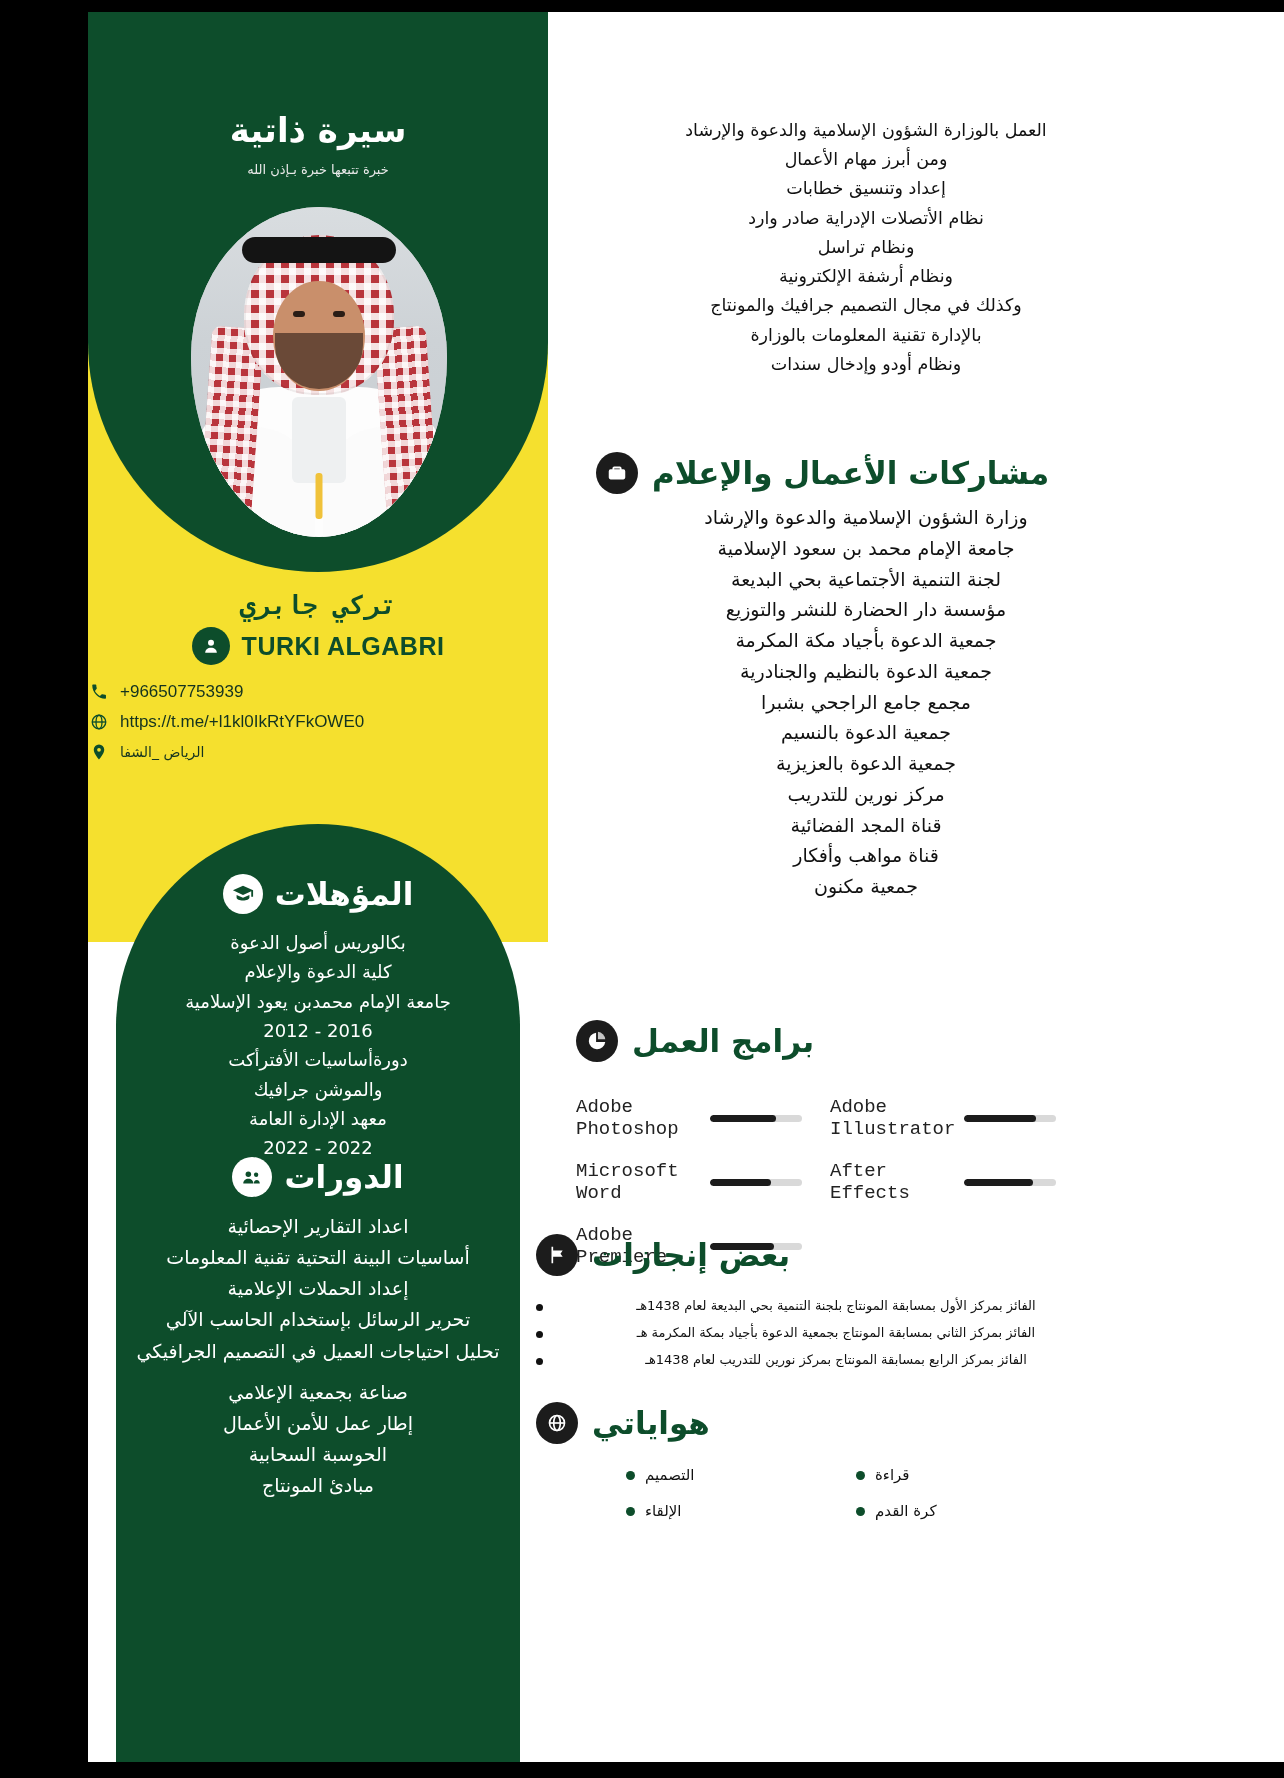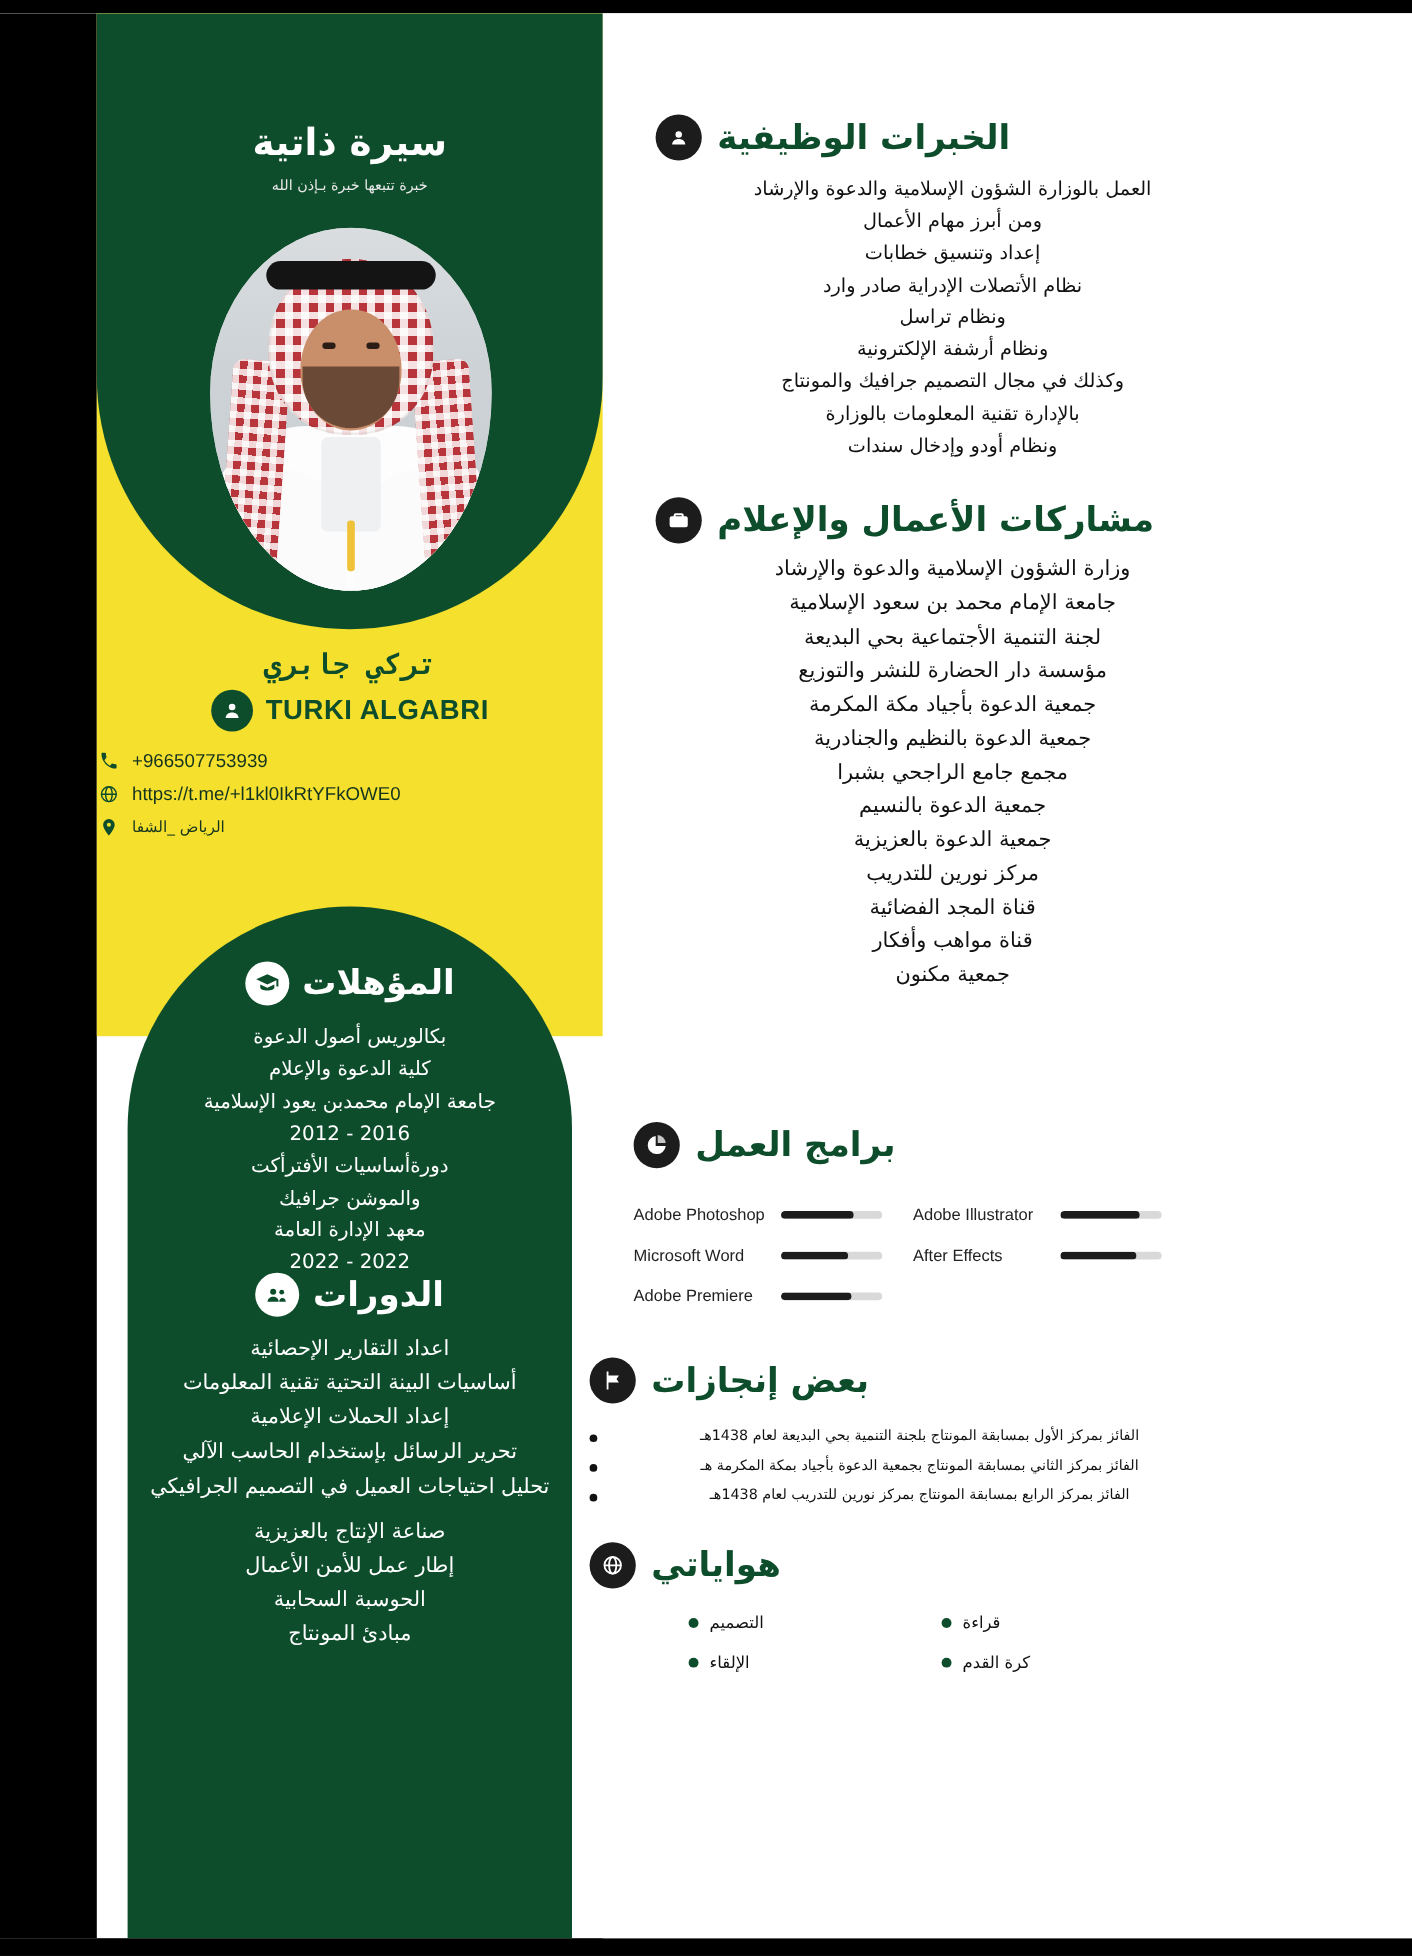--- a/index.html
+++ b/index.html
@@ -82,21 +82,21 @@
 
   .exp{position:absolute;right:148px;top:92px;width:540px;}
   .exp .m-head{justify-content:flex-start;margin-right:-8px;}
   .works{position:absolute;right:148px;top:440px;width:540px;}
   .works .m-body{font-size:19px;line-height:1.62;}
 
   .progs{position:absolute;right:148px;top:1008px;width:560px;}
   .bars{display:flex;flex-direction:row-reverse;gap:28px;margin-top:34px;}
   .bcol{display:flex;flex-direction:column;gap:20px;}
   .brow{display:flex;flex-direction:row;align-items:center;gap:14px;direction:ltr;}
-  .blabel{font-family:Liberation Sans, sans-serif;font-size:15px;color:#222;width:120px;text-align:left;}
+  .blabel{font-family:Liberation Mono, monospace;font-size:19px;color:#222;width:120px;text-align:left;}
   .btrack{width:92px;height:7px;border-radius:4px;background:#d9d9d9;position:relative;overflow:hidden;}
   .bfill{position:absolute;left:0;top:0;height:100%;border-radius:4px;background:#1c1c1c;}
 
   .ach{position:absolute;right:148px;top:1222px;width:600px;}
   .ach .m-head{justify-content:flex-start;}
   .ach ul{list-style:none;margin:16px 0 0;padding:0;}
   .ach li{position:relative;font-size:13px;color:#111;text-align:center;padding:6px 0;direction:rtl;}
   .ach li .dot{position:absolute;left:0;top:12px;width:7px;height:7px;border-radius:50%;background:#111;}
 
   .hob{position:absolute;right:148px;top:1390px;width:600px;}
@@ -211,41 +211,31 @@
         </span>
         <span class="t">الدورات</span>
       </div>
       <div class="side-body" style="margin-top:14px">
         <div>اعداد التقارير الإحصائية</div>
         <div>أساسيات البينة التحتية تقنية المعلومات</div>
         <div>إعداد الحملات الإعلامية</div>
         <div>تحرير  الرسائل بإستخدام الحاسب الآلي</div>
         <div>تحليل احتياجات العميل في التصميم الجرافيكي</div>
         <div style="height:10px"></div>
-        <div>صناعة الإنتاج بالعزيزية</div>
+        <div>صناعة بجمعية الإعلامي</div>
         <div>إطار عمل للأمن الأعمال</div>
         <div>الحوسبة السحابية</div>
         <div>مبادئ المونتاج</div>
       </div>
     </div>
   </div>
 
   <div class="main">
 
     <div class="exp">
-      <div class="m-head">
-        <span class="m-badge">
-          <svg width="22" height="22" viewBox="0 0 24 24" fill="#fff">
-              <rect x="3" y="4" width="18" height="16" rx="3" fill="#fff" opacity="0"></rect>
-              <circle cx="12" cy="9" r="3.2"></circle>
-              <path d="M5.5 19c0-3.3 2.9-5.4 6.5-5.4s6.5 2.1 6.5 5.4z"></path>
-            </svg>
-        </span>
-        <span class="t">الخبرات الوظيفية</span>
-      </div>
       <div class="m-body" style="margin-top:12px">
         <div>العمل بالوزارة الشؤون الإسلامية والدعوة والإرشاد</div>
         <div>ومن أبرز مهام الأعمال</div>
         <div>إعداد وتنسيق خطابات</div>
         <div>نظام الأتصلات الإدراية صادر وارد</div>
         <div>ونظام تراسل</div>
         <div>ونظام أرشفة  الإلكترونية</div>
         <div>وكذلك في  مجال التصميم جرافيك والمونتاج</div>
         <div>بالإدارة تقنية المعلومات  بالوزارة</div>
         <div>ونظام أودو وإدخال سندات</div>

